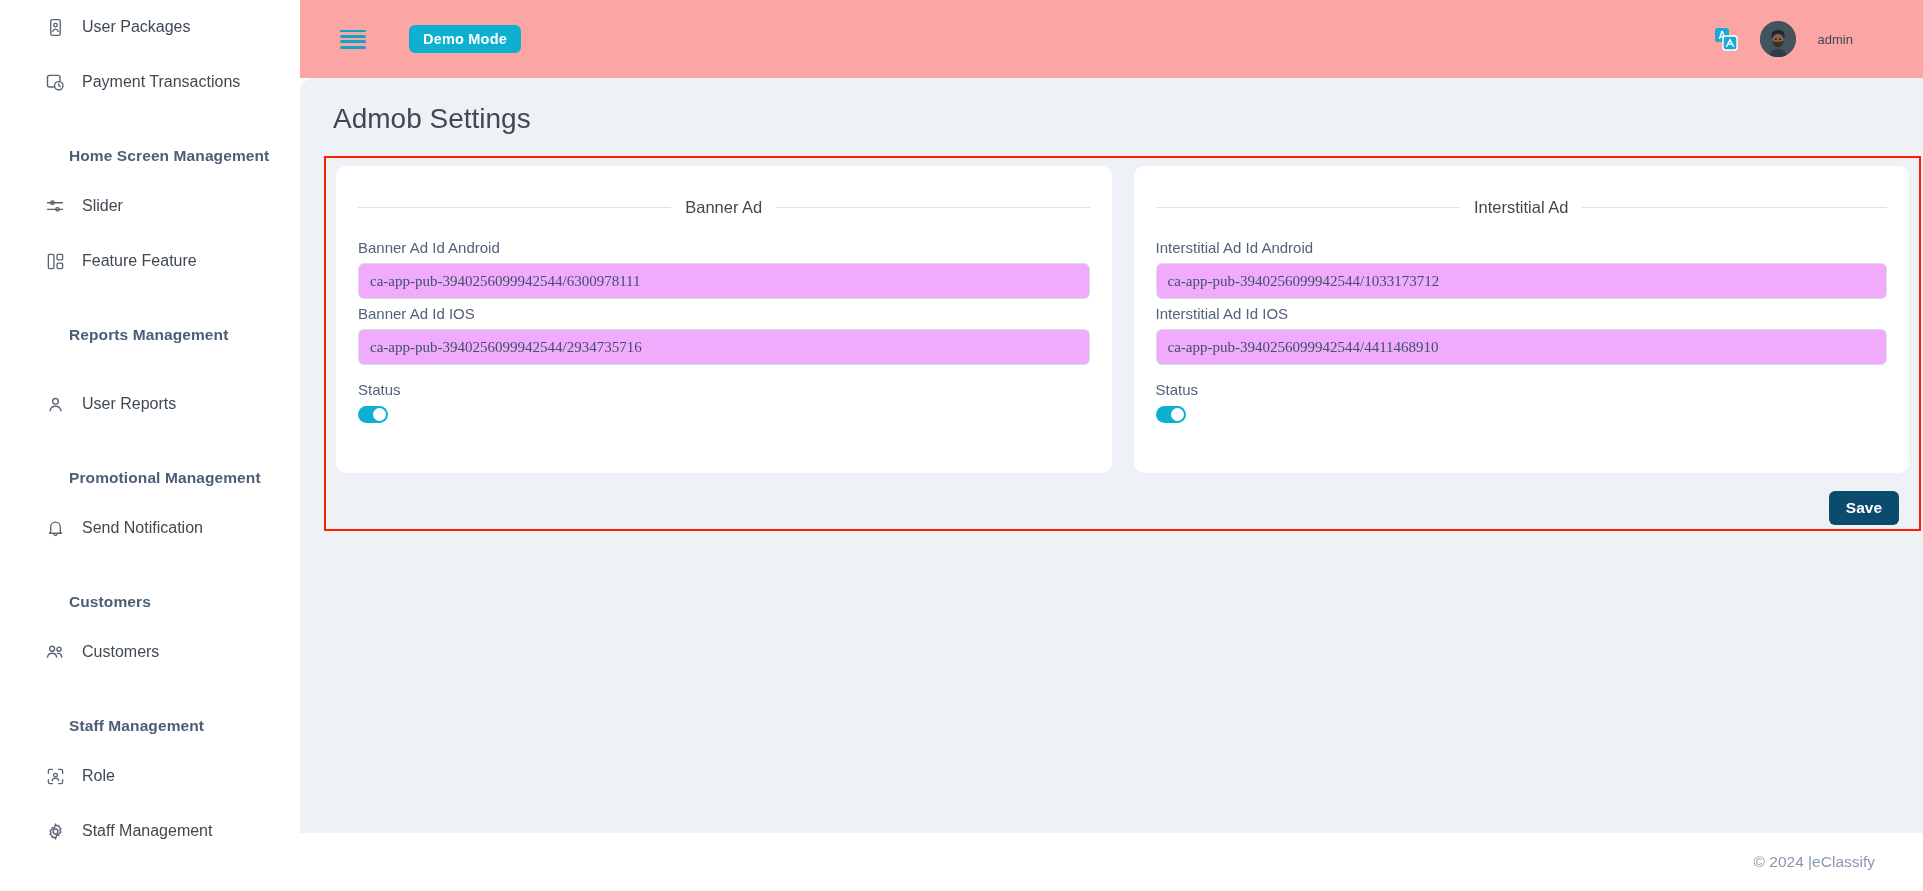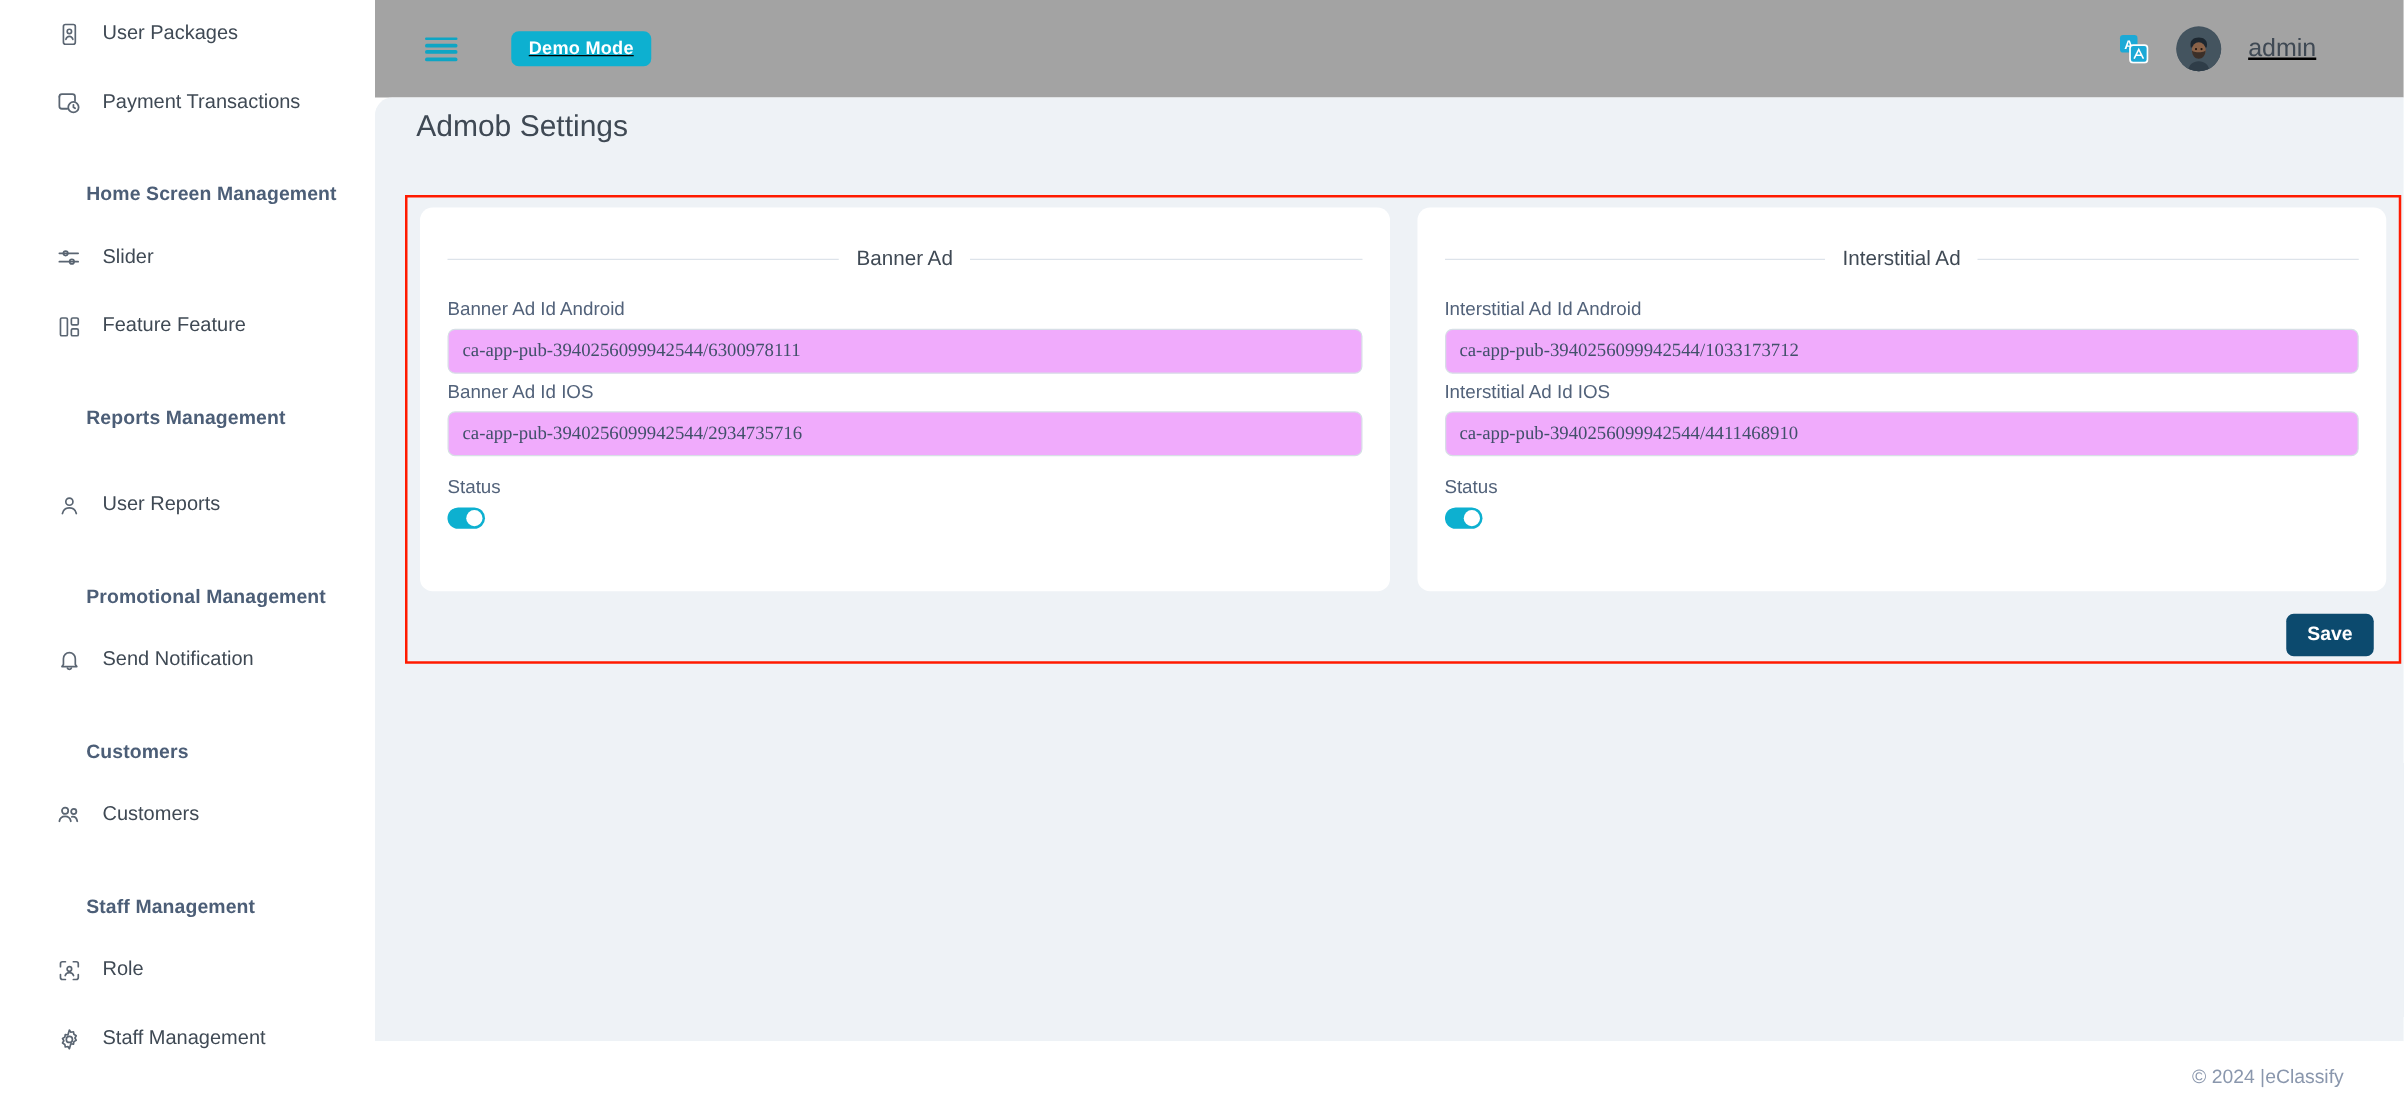--- a/index.html
+++ b/index.html
@@ -37,22 +37,22 @@
   }
   .nav-item .ico svg { display: block; }
   .nav-label { white-space: nowrap; font-size: 16px; color: #3f4954; }
   .nav-spacer-sm { height: 19px; }
   .nav-spacer-md { height: 24px; }
 
   
   #topbar {
     position: absolute; left: 300px; top: 0;
     width: 1623px; height: 78px;
-    background: #a3a3a3;
-    display: flex; align-items: center; text-decoration: underline;
+    background: #fca5a5;
+    display: flex; align-items: center;
   }
   #hamburger {
     margin-left: 40px; width: 26px; height: 19px;
     display: flex; flex-direction: column; justify-content: space-between;
     cursor: pointer;
   }
   #hamburger span { display: block; height: 2.6px; width: 100%; background: #0ea5c4; border-radius: 2px; }
   .demo-badge {
     margin-left: 43px;
     background: #0db0d0; color: #ffffff;
@@ -64,32 +64,32 @@
     margin-left: auto; margin-right: 70px;
     display: flex; align-items: center; gap: 22px;
   }
   .lang-icon { width: 24px; height: 24px; cursor: pointer; }
   .avatar {
     width: 36px; height: 36px; border-radius: 50%;
     background: #43535f; overflow: hidden; position: relative;
     flex: 0 0 36px;
   }
   .avatar .face { position: absolute; left: 50%; top: 54%; transform: translate(-50%,-50%); }
-  .user-name { font-size: 20px; color: #3f4954; }
+  .user-name { font-size: 13px; color: #3f4954; }
 
   
   #content {
     position: absolute; left: 300px; top: 78px;
     width: 1623px; height: 755px;
     background: #eef2f6;
     border-top-left-radius: 14px;
   }
   #page-title {
-    position: absolute; left: 33px; top: 10px;
-    font-size: 24px; color: #3f4954; font-weight: 400;
+    position: absolute; left: 33px; top: 25px;
+    font-size: 28px; color: #3f4954; font-weight: 400;
   }
 
   
   #form-highlight {
     position: absolute;
     left: 24px; top: 78px;
     width: 1597px; height: 375px;
     border: 2.6px solid #ff1a00;
     pointer-events: none; z-index: 9;
   }

